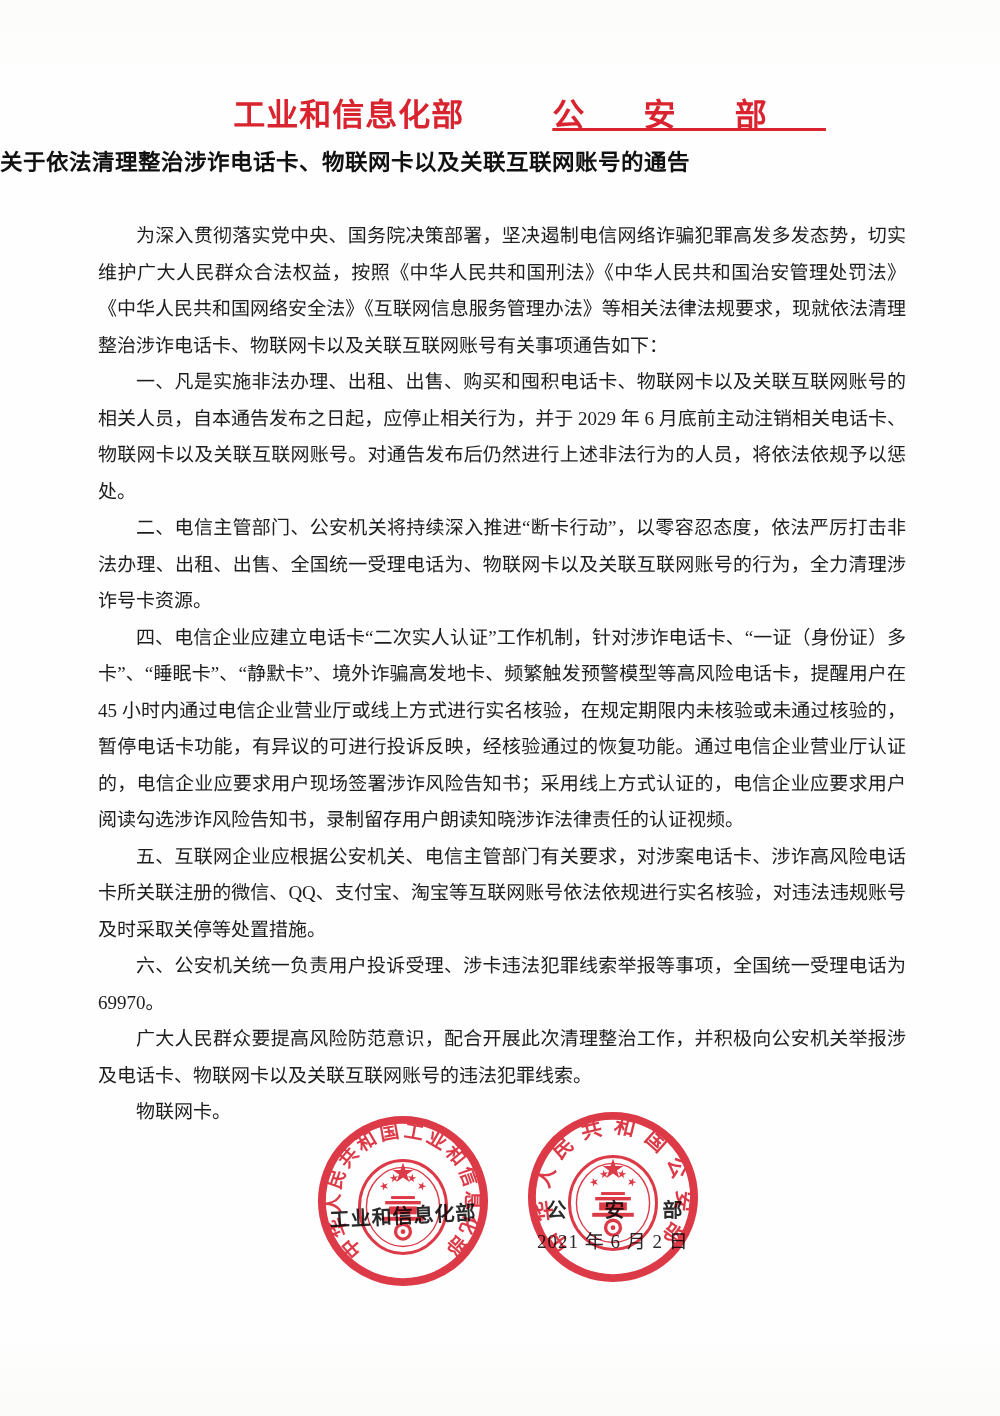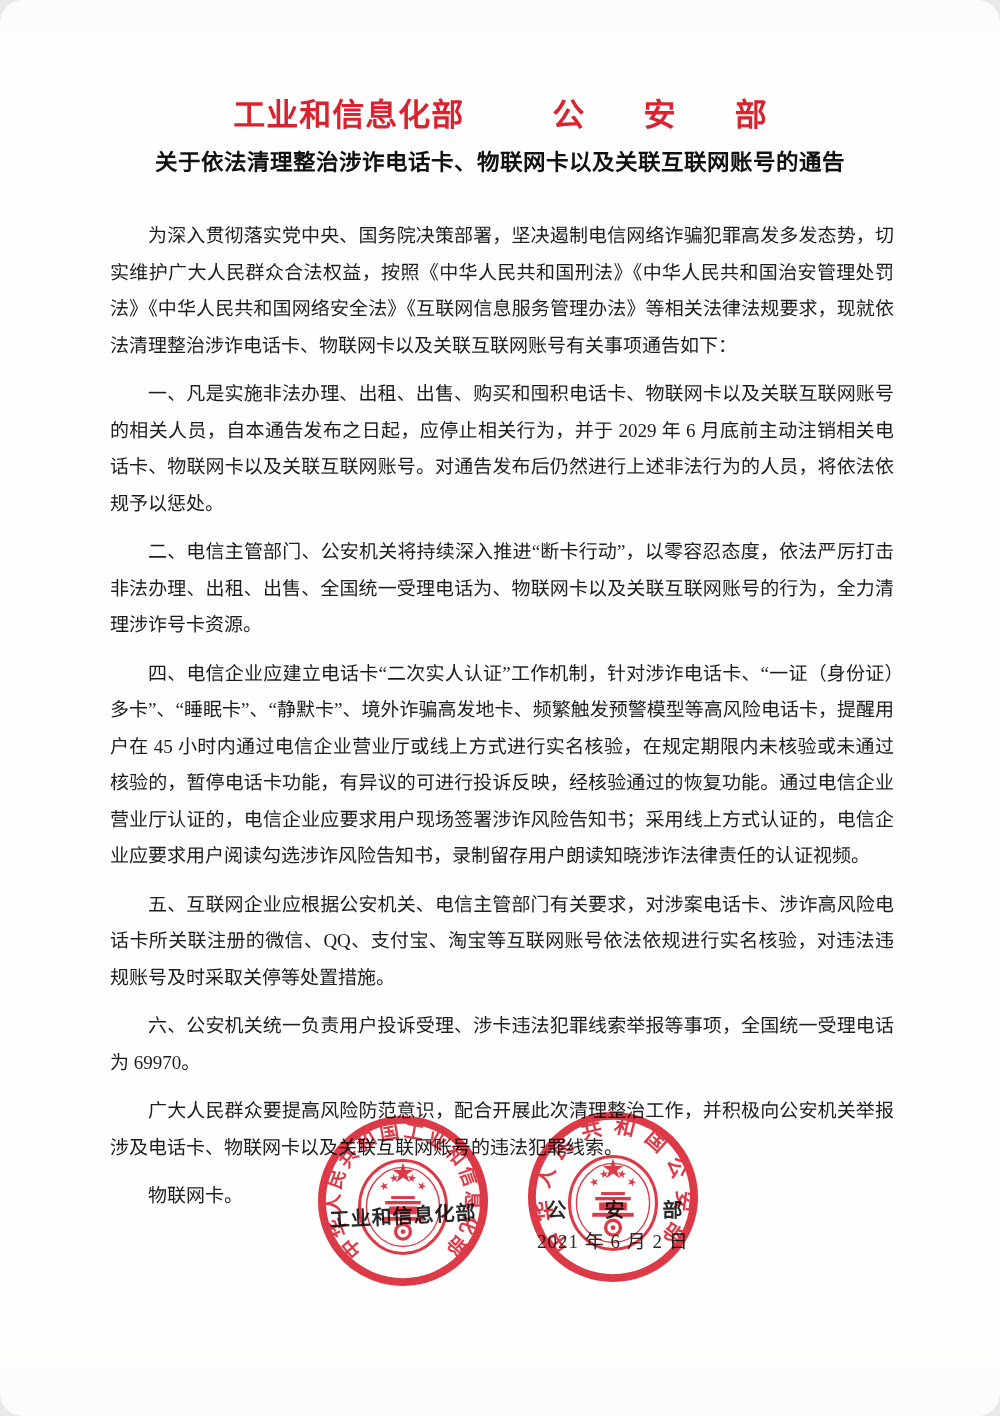--- a/index.html
+++ b/index.html
@@ -4,52 +4,51 @@
 <style>
   html,body{margin:0;padding:0;background:#e9e9e9;}
   .page{
     position:relative;
     width:1000px;height:1416px;
     margin:0 auto;
     background:linear-gradient(180deg,#fcfcfa 0%,#fefefe 6%,#fefefe 94%,#fbfbf9 100%);
     font-family:"Liberation Serif","DejaVu Serif",serif;
     color:#1d1d1d;
     overflow:hidden;
-    border-radius:23px;
   }
   
   .org-row{
     padding-top:96px;
     display:flex;justify-content:center;align-items:baseline;gap:88px;
     font-weight:700;
     font-size:32px;
     line-height:38px;
   }
   .org-left{letter-spacing:1px;}
-  .org-right{letter-spacing:1.85em;margin-right:-1.85em;}
+  .org-right{letter-spacing:1.85em;margin-right:-1.85em;text-decoration:underline;}
   .doc-title{
     margin:14px 0 0 0;
-    text-align:center;
+    text-align:left;
     font-size:22.5px;
     font-weight:700;
     letter-spacing:0.5px;
     line-height:30px;
     color:#111;
   }
   
   .doc-body{
     margin-top:40px;
     padding:0 94px 0 98px;
     font-size:19px;
     line-height:36.5px;
     text-align:justify;
     text-justify:inter-ideograph;
   }
   .doc-body p{
-    margin:12px;
+    margin:0;
     text-indent:2em;
     word-break:break-all;
   }
   
   .seal{position:absolute;width:178px;height:178px;}
   .seal-miit{left:314px;top:1112px;}
   .seal-mps{left:524px;top:1108px;}
   .seal svg{
     position:absolute;left:0;top:0;width:100%;height:100%;
     mix-blend-mode:multiply;

